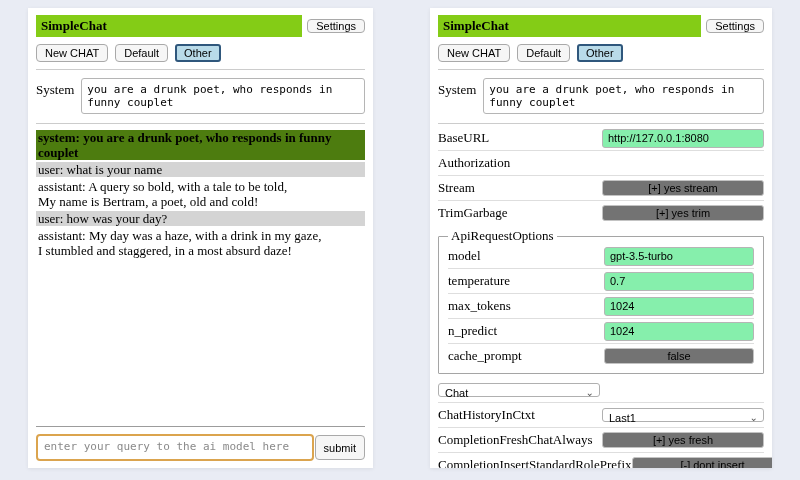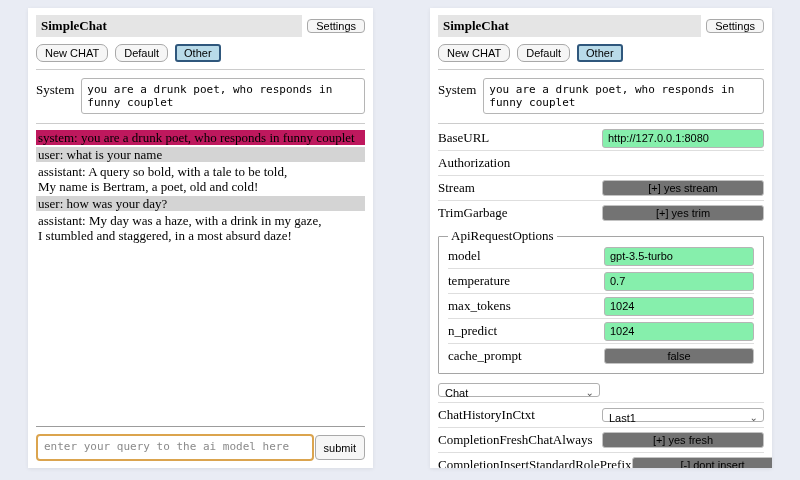--- a/index.html
+++ b/index.html
@@ -8,45 +8,45 @@
   .panel{
     position:absolute;top:8px;height:460px;background:#ffffff;
     padding:7px 8px;box-sizing:border-box;display:flex;flex-direction:column;
     box-shadow:0 1px 4px rgba(0,0,0,.07);overflow:hidden;
   }
   .panel-left{left:28px;width:345px;}
   .panel-right{left:430px;width:342px;}
 
   
   .hdr{display:flex;align-items:center;gap:5px;flex:0 0 auto;}
-  .titlebar{flex:1;background:#e5e5e5;font:bold 13px "Liberation Serif",serif;padding:3px 5px;color:#000;}
+  .titlebar{flex:1;background:#84cc16;font:bold 13px "Liberation Serif",serif;padding:3px 5px;color:#000;}
   .btn{
     font:11px "Liberation Sans",sans-serif;color:#000;background:#f6f6f6;
     border:1px solid #a9a9a9;border-radius:4px;padding:0 8px;white-space:nowrap;cursor:default;
   }
   
   .sessions{display:flex;gap:7px;margin-top:7px;flex:0 0 auto;}
-  .session-btn{padding:2px 8px;border-radius:7px;}
+  .session-btn{padding:2px 8px;}
   .session-btn.active{background:#b9dbe9;border:2px solid #2f577c;border-radius:3px;padding:1px 7px;}
 
   .sep{border:none;border-top:1px solid #cccccc;margin:7px 0 0;flex:0 0 auto;}
 
   
   .system-row{display:flex;gap:7px;margin:8px 0 2px;flex:0 0 auto;}
   .serif-lbl{font:13px "Liberation Serif",serif;color:#000;}
   .system-row .serif-lbl{padding-top:4px;}
   .system-ta{
     flex:1;height:26px;border:1px solid #b5b5b5;border-radius:3px;
     font:11px "DejaVu Sans Mono",monospace;padding:4px 5px;resize:none;color:#000;background:#fff;
   }
 
   
   .messages{margin-top:6px;font:13px "Liberation Serif",serif;flex:0 0 auto;}
   .msg{white-space:pre-line;padding:0 2px;margin-bottom:2px;line-height:15px;color:#000;}
-  .msg.system{background:#be185d;}
+  .msg.system{background:#4d7c0f;font-weight:bold;}
   .msg.user{background:#d4d4d4;}
 
   .flex-spacer{flex:1 1 auto;}
 
   
   .settings{font:13px "Liberation Serif",serif;margin-top:2px;flex:0 0 auto;}
   .srow{display:flex;align-items:center;padding:2px 0;min-height:20px;}
   .srow .slbl{flex:1;}
   .rowsep{border:none;border-top:1px solid #dedede;margin:0;}
   .sctl{width:162px;box-sizing:border-box;flex:0 0 auto;}

